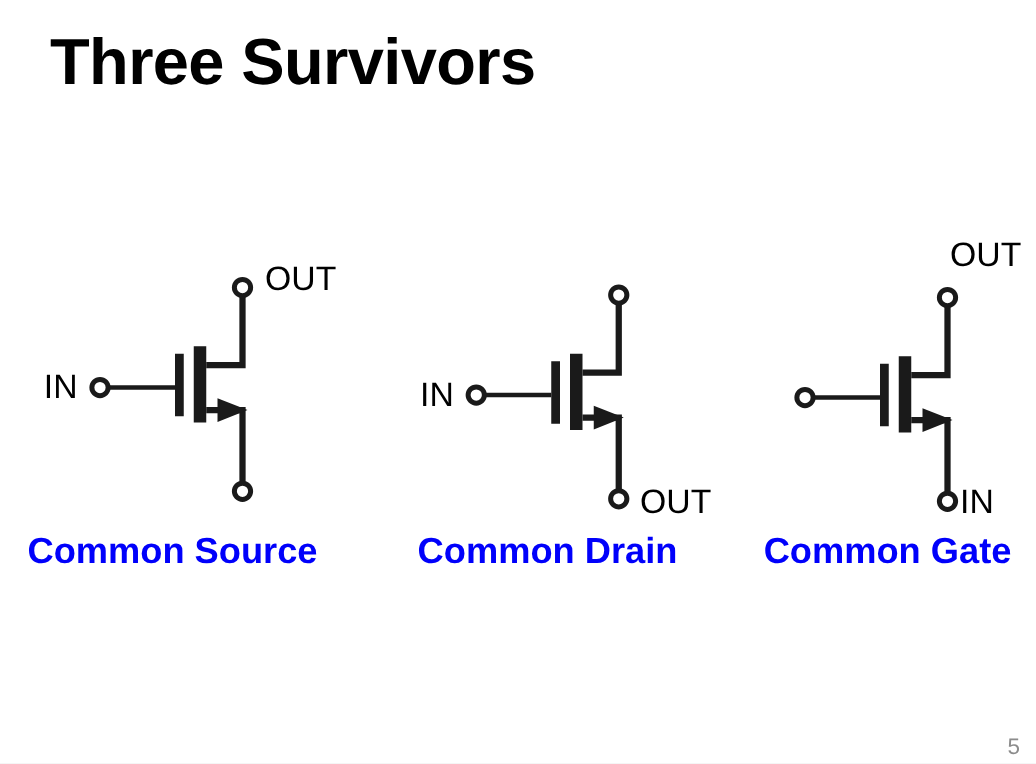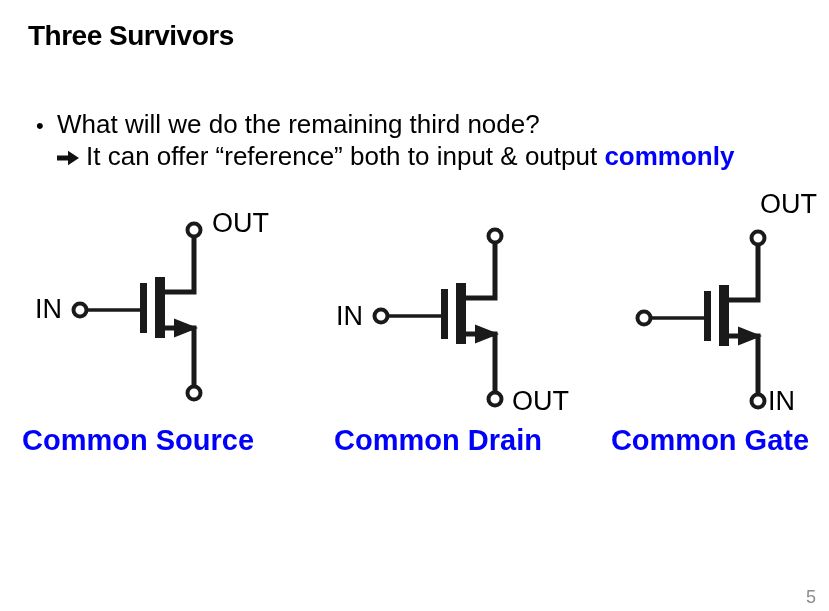--- a/index.html
+++ b/index.html
@@ -10,22 +10,22 @@
   html,body{margin:0;padding:0;background:#e8e8e8;}
   .slide{
     position:relative;
     width:829px;height:611px;
     background:#ffffff;
     overflow:hidden;
     font-family:"Liberation Sans", sans-serif;
     color:#000;
   }
   .title{
-    position:absolute;left:28px;top:20px;
-    font-size:28px;font-weight:bold;letter-spacing:-0.5px;
+    position:absolute;left:40px;top:20px;
+    font-size:52px;font-weight:bold;letter-spacing:-0.5px;
     white-space:nowrap;
   }
   .bullets{
     position:absolute;left:36px;top:109px;
     font-size:26px;line-height:30px;white-space:nowrap;
   }
   .bline1 .dot{display:inline-block;width:21px;font-size:22px;}
   .bline2{margin-left:21px;}
   .arrow-svg{display:inline-block;vertical-align:-1px;margin-right:7px;}
   .hl{color:var(--accent-blue);font-weight:bold;}
@@ -39,30 +39,20 @@
     font-size:18px;color:var(--page-number-gray);
   }
 </style>
 </head>
 <body>
 
 <div class="slide">
 
   <div class="title">Three Survivors</div>
 
-  <div class="bullets">
-    <div class="bline1">
-      <span class="dot">•</span><span>What will we do the remaining third node?</span>
-    </div>
-    <div class="bline2">
-      <svg class="arrow-svg" width="22" height="16" viewBox="0 0 22 16">
-        <path d="M0,5.6 H11 V0.8 L22,8 11,15.2 V10.4 H0 Z" fill="#111"></path>
-      </svg><span>It can offer “reference” both to input &amp; output </span><span class="hl">commonly</span>
-    </div>
-  </div>
 
   <svg class="circuits" width="829" height="611" viewBox="0 0 829 611">
     <defs>
       <g id="mosfet" class="ink">
         <circle cx="80" cy="310" r="6.5" fill="#fff" stroke-width="4"></circle>
         <line x1="87" y1="310" x2="140" y2="310" stroke-width="3.5"></line>
         <rect x="140" y="283" width="7" height="50" stroke="none"></rect>
         <rect x="155" y="277" width="10" height="61" stroke="none"></rect>
         <polyline points="165,292 194,292 194,237" fill="none" stroke-width="5"></polyline>
         <circle cx="194" cy="230" r="6.5" fill="#fff" stroke-width="4"></circle>

